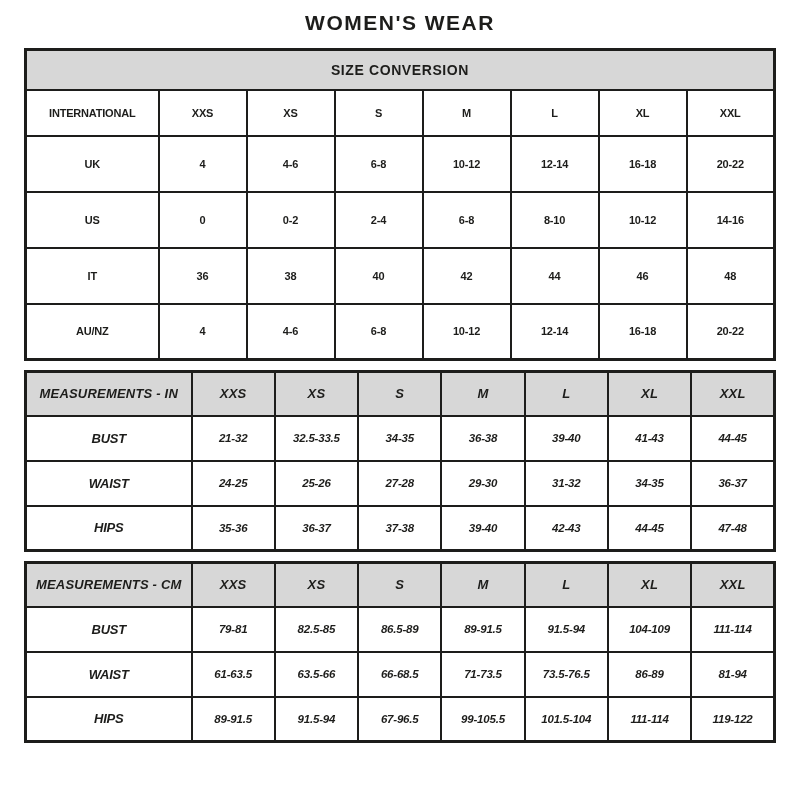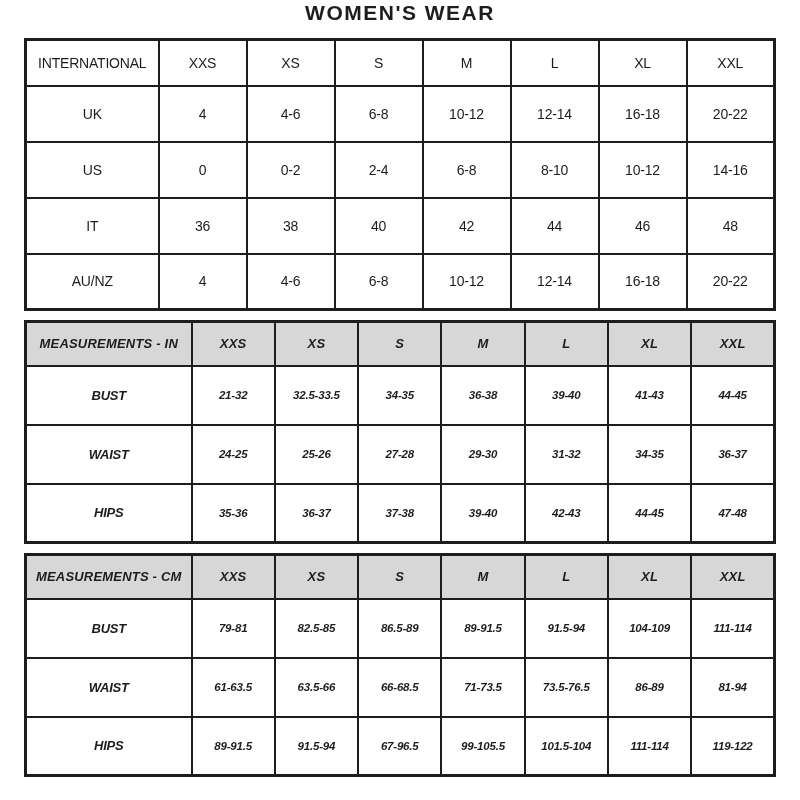--- a/index.html
+++ b/index.html
@@ -13,20 +13,21 @@
     margin: 0;
     padding: 0;
     background: var(--bg);
   }
   .page {
     width: 800px;
     height: 800px;
     background: var(--bg);
     font-family: "Liberation Sans", sans-serif;
     color: var(--text);
+    padding-top: 10px;
     overflow: hidden;
   }
   .page-title {
     text-align: center;
     font-size: 21px;
     font-weight: bold;
     letter-spacing: 1.5px;
     color: var(--text);
     height: 26px;
     line-height: 26px;
@@ -59,26 +60,26 @@
   .conv tr { height: 56px; }
   .conv tr.title-row { height: 40px; }
   .conv tr.title-row td {
     background: var(--header-bg);
     font-weight: bold;
     font-size: 14px;
     letter-spacing: 0.6px;
   }
   .conv tr.head-row { height: 46px; }
   .conv th, .conv td {
-    font-size: 14px;
-    font-weight: normal;
+    font-size: 11px;
+    font-weight: bold;
   }
 
   
-  .meas tr { height: 59px; }
+  .meas tr { height: 45px; }
   .meas tr.head-row { height: 44px; }
   .meas tr.head-row th {
     background: var(--header-bg);
     font-size: 13px;
     font-weight: bold;
     letter-spacing: 0.2px;
   }
   .meas tbody th[data-name="row-label"] {
     font-size: 13px;
     font-weight: bold;
@@ -99,20 +100,23 @@
         <col class="label-col">
         <col>
         <col>
         <col>
         <col>
         <col>
         <col>
         <col>
       </colgroup>
       <tbody>
+        <tr class="title-row">
+          <td colspan="8" data-name="table-title">SIZE CONVERSION</td>
+        </tr>
         <tr class="head-row" data-name="header-row">
           <th data-name="corner-header">INTERNATIONAL</th>
           <th data-name="column-header">XXS</th>
           <th data-name="column-header">XS</th>
           <th data-name="column-header">S</th>
           <th data-name="column-header">M</th>
           <th data-name="column-header">L</th>
           <th data-name="column-header">XL</th>
           <th data-name="column-header">XXL</th>
         </tr>

